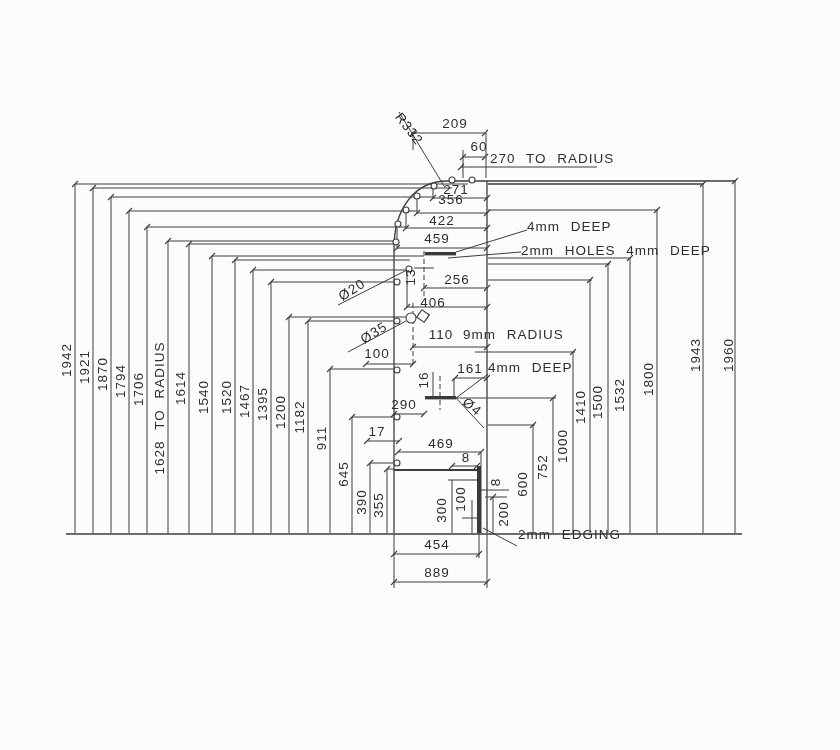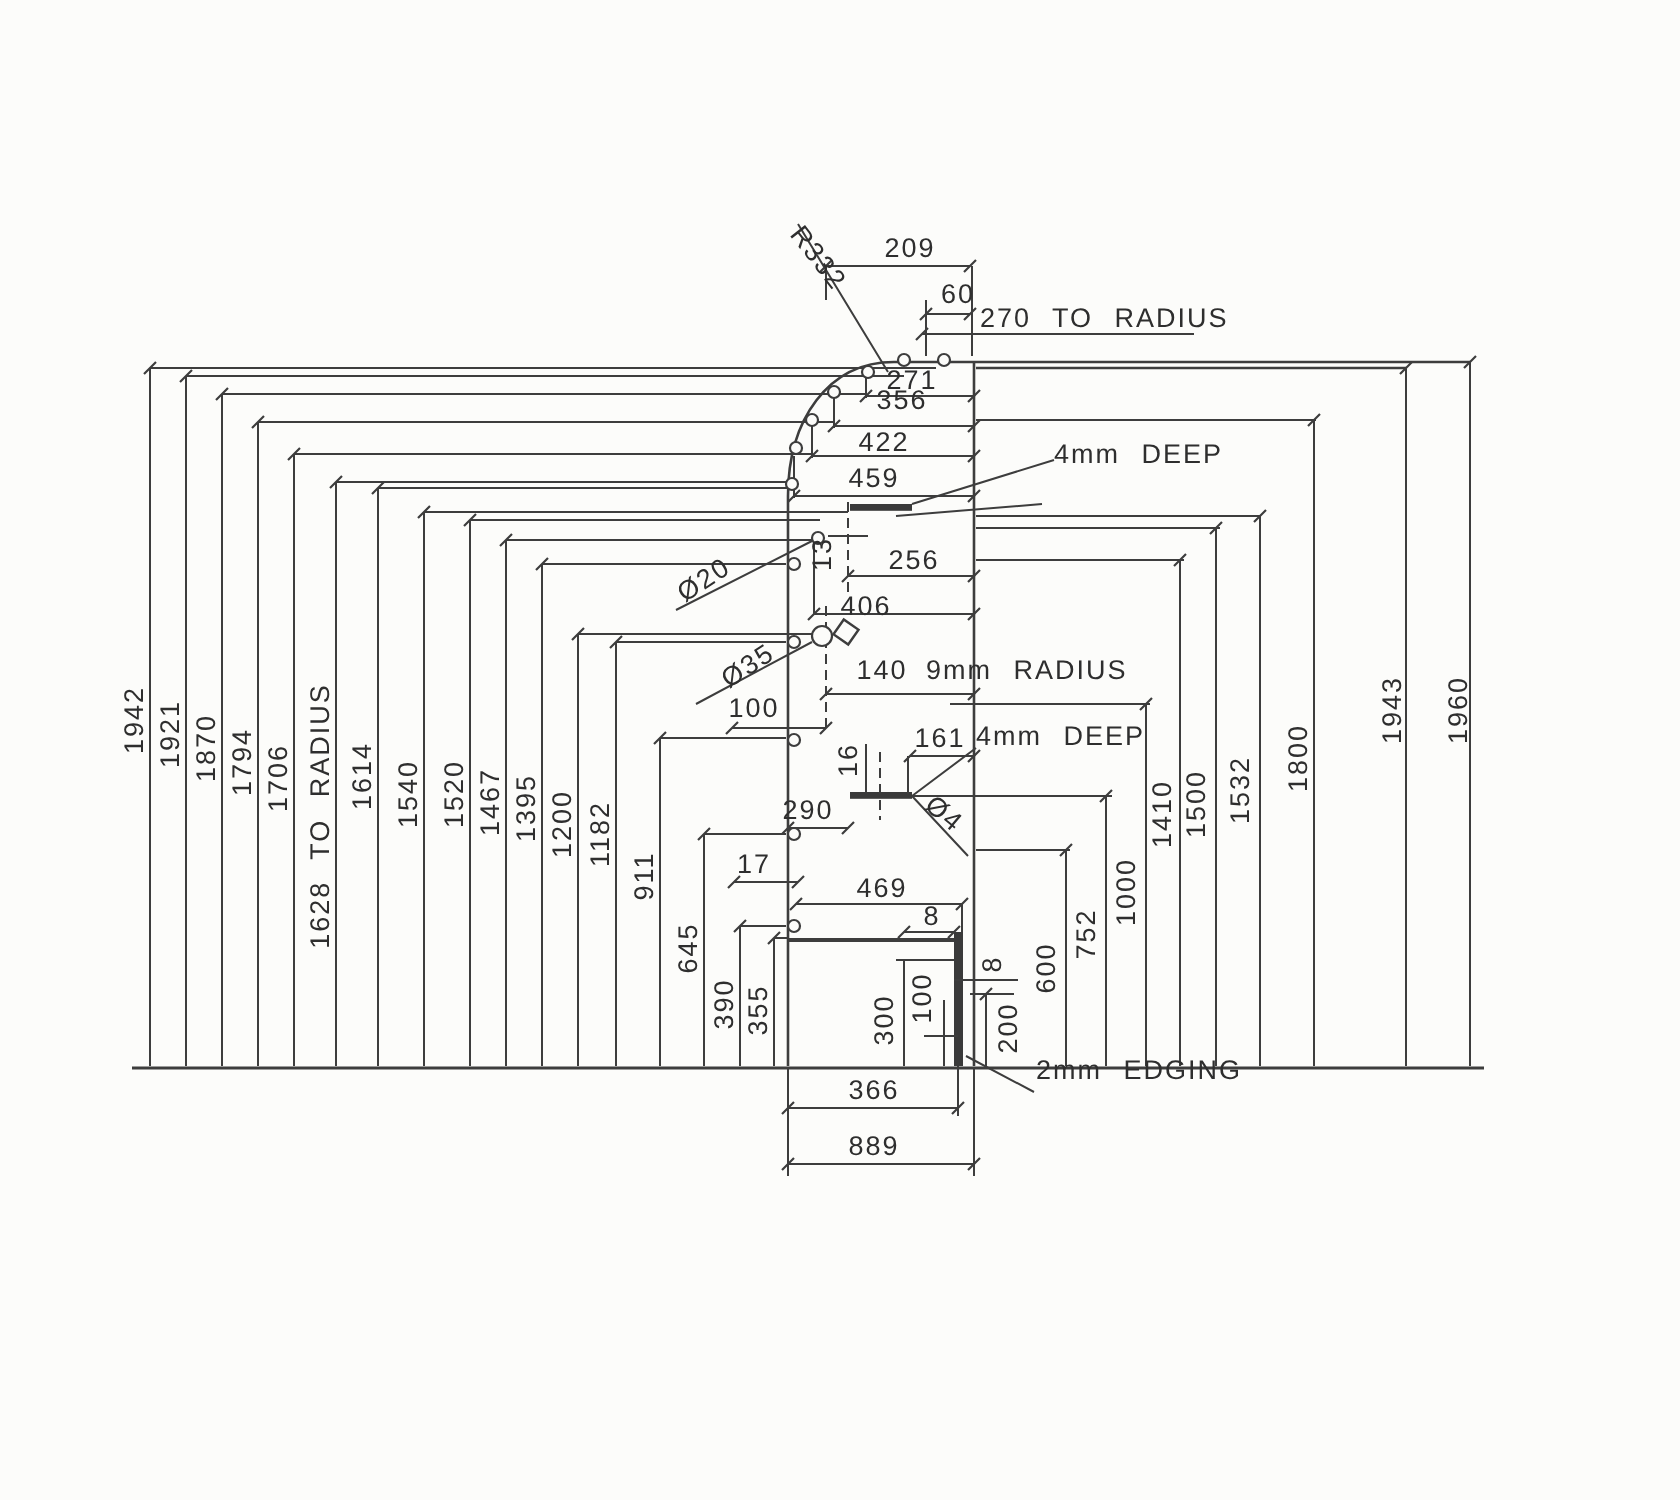--- a/index.html
+++ b/index.html
@@ -115,36 +115,37 @@
   <div class="lbl lbl-v" style="left:598px;top:402px">1500</div>
   <div class="lbl lbl-v" style="left:581px;top:407px">1410</div>
   <div class="lbl lbl-v" style="left:563px;top:446px">1000</div>
   <div class="lbl lbl-v" style="left:543px;top:467px">752</div>
   <div class="lbl lbl-v" style="left:523px;top:484px">600</div>
 
   <div class="lbl lbl-v" style="left:411px;top:277px">13</div>
   <div class="lbl" style="left:457px;top:280px">256</div>
   <div class="lbl" style="left:433px;top:303px">406</div>
   <div class="lbl" style="left:377px;top:354px">100</div>
-  <div class="lbl" style="left:441px;top:335px">140</div>
+  <div class="lbl" style="left:441px;top:335px">110</div>
   <div class="lbl" style="left:404px;top:405px">290</div>
   <div class="lbl lbl-v" style="left:424px;top:380px">16</div>
   <div class="lbl" style="left:470px;top:369px">161</div>
   <div class="lbl" style="left:377px;top:432px">17</div>
   <div class="lbl" style="left:441px;top:444px">469</div>
   <div class="lbl" style="left:466px;top:458px">8</div>
   <div class="lbl lbl-v" style="left:496px;top:482px">8</div>
   <div class="lbl lbl-v" style="left:442px;top:510px">300</div>
   <div class="lbl lbl-v" style="left:461px;top:499px">100</div>
   <div class="lbl lbl-v" style="left:504px;top:514px">200</div>
 
-  <div class="lbl" style="left:437px;top:545px">366</div>
+  <div class="lbl" style="left:437px;top:545px">454</div>
   <div class="lbl" style="left:437px;top:573px">889</div>
 
   <div class="lbl lbl-left" style="left:527px;top:227px">4mm DEEP</div>
+  <div class="lbl lbl-left" style="left:521px;top:251px">2mm HOLES 4mm DEEP</div>
   <div class="lbl lbl-left" style="left:463px;top:335px">9mm RADIUS</div>
   <div class="lbl lbl-left" style="left:488px;top:368px">4mm DEEP</div>
   <div class="lbl lbl-left" style="left:518px;top:535px">2mm EDGING</div>
 
   <div class="lbl lbl-rot" style="left:352px;top:290px;--r:-33deg">Ø20</div>
   <div class="lbl lbl-rot" style="left:374px;top:333px;--r:-33deg">Ø35</div>
   <div class="lbl lbl-rot" style="left:472px;top:407px;--r:40deg">Ø4</div>
 
 </div>
 

